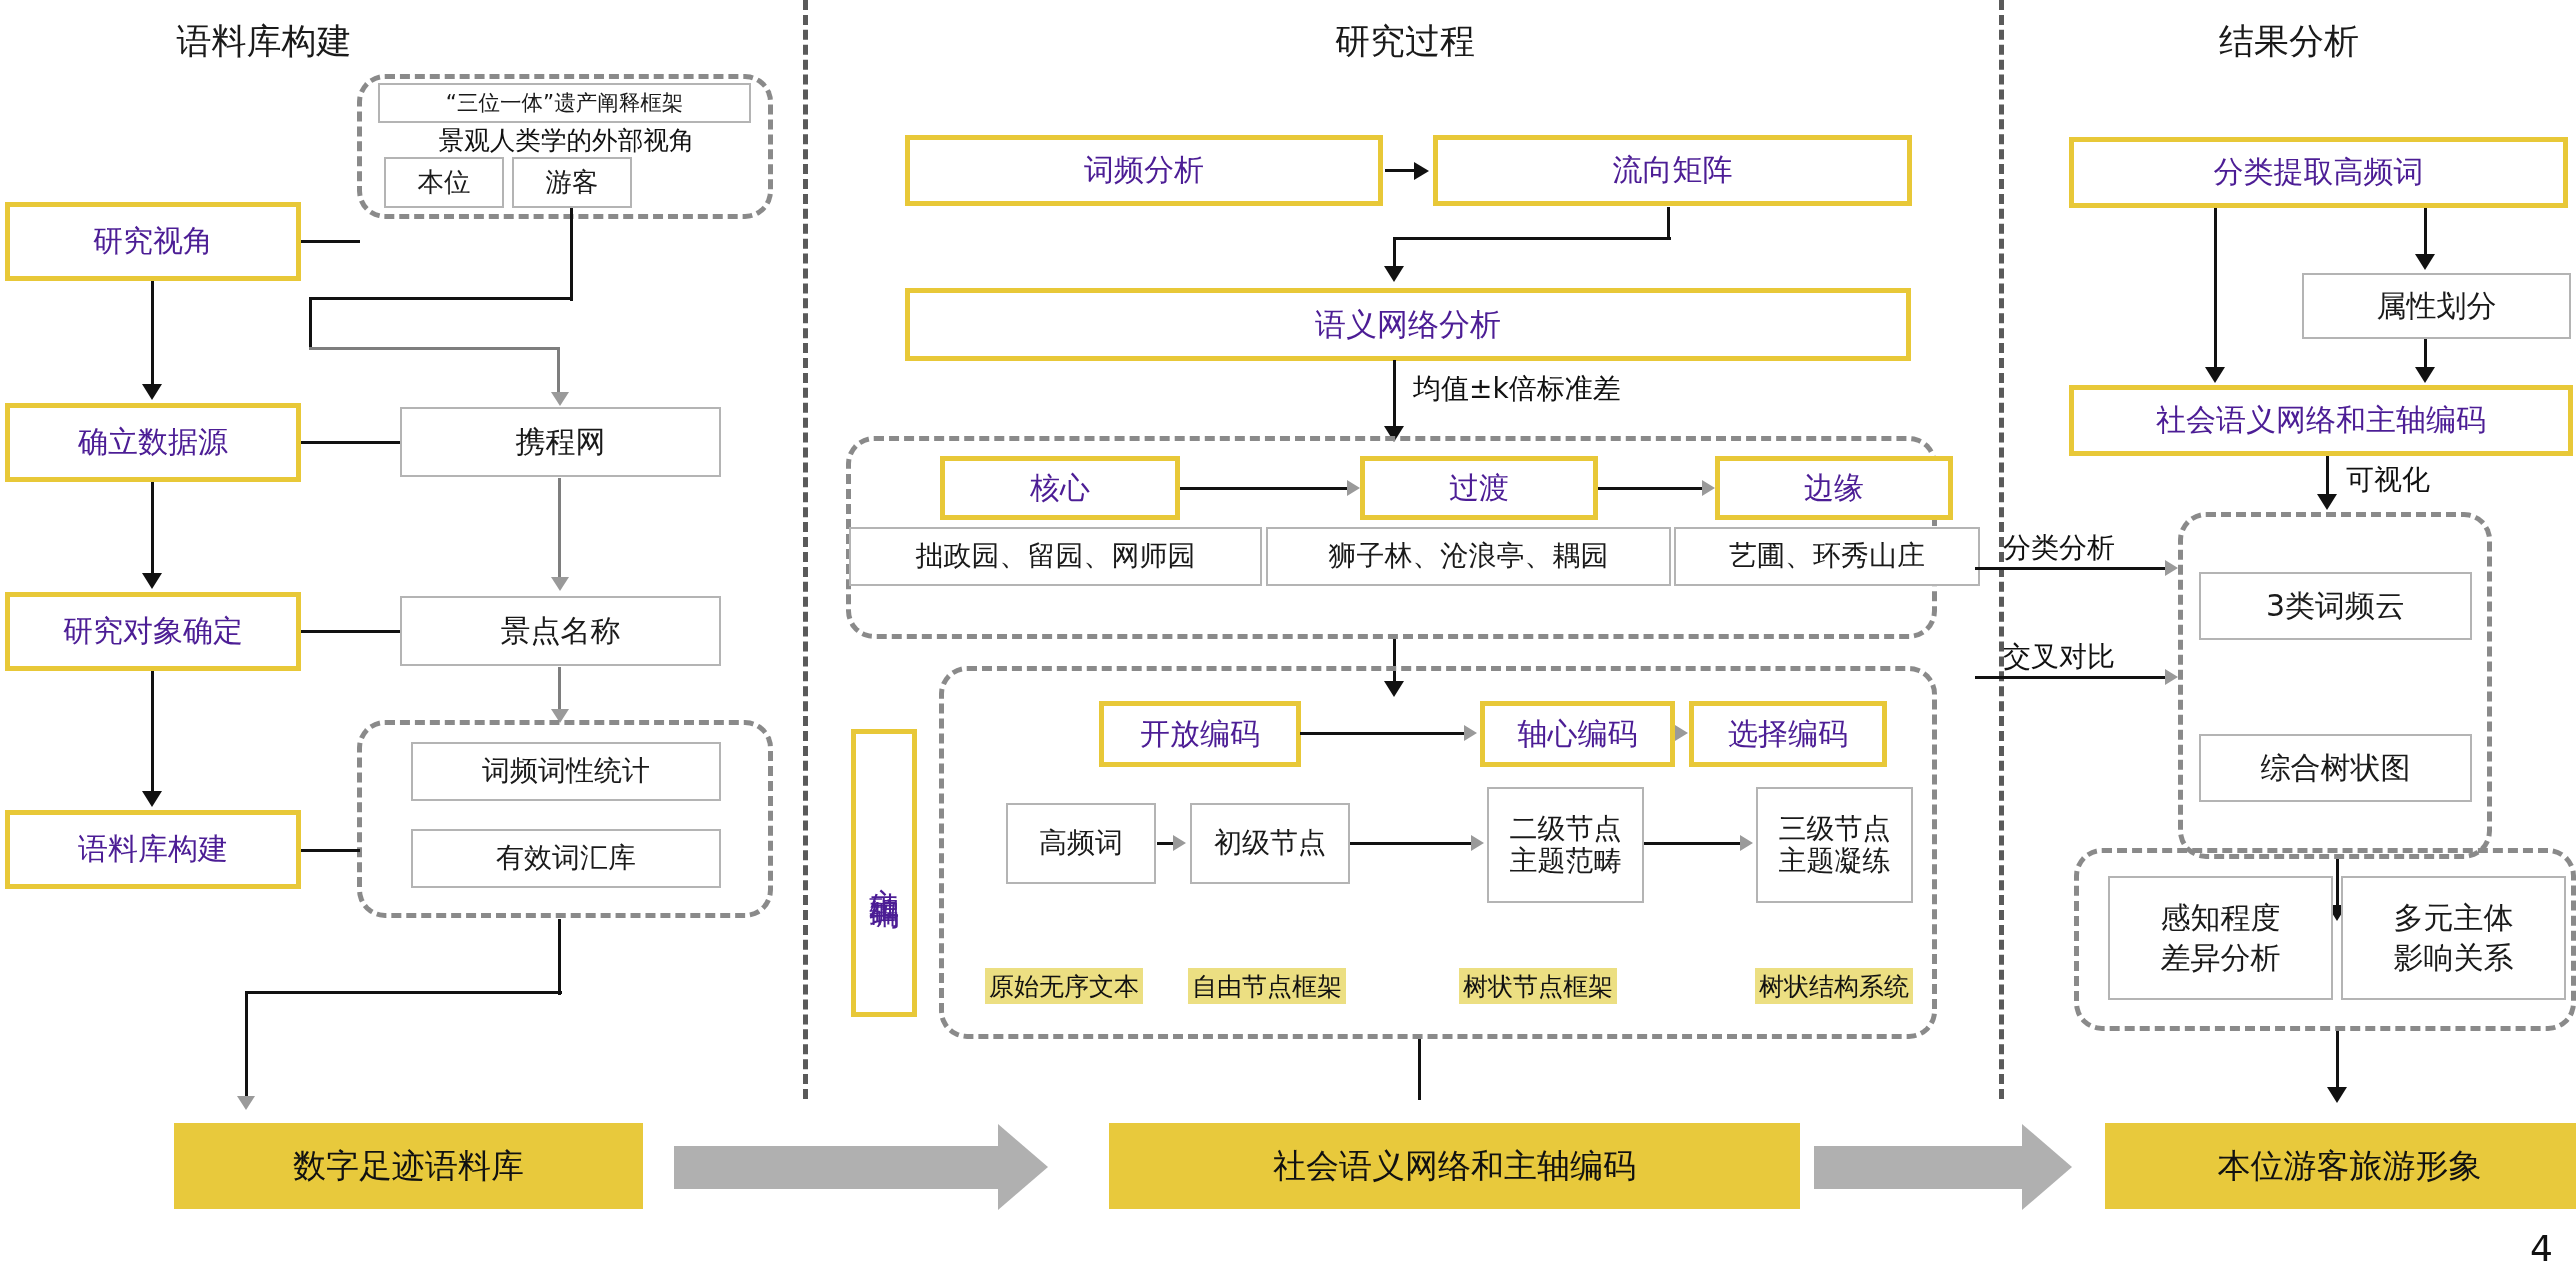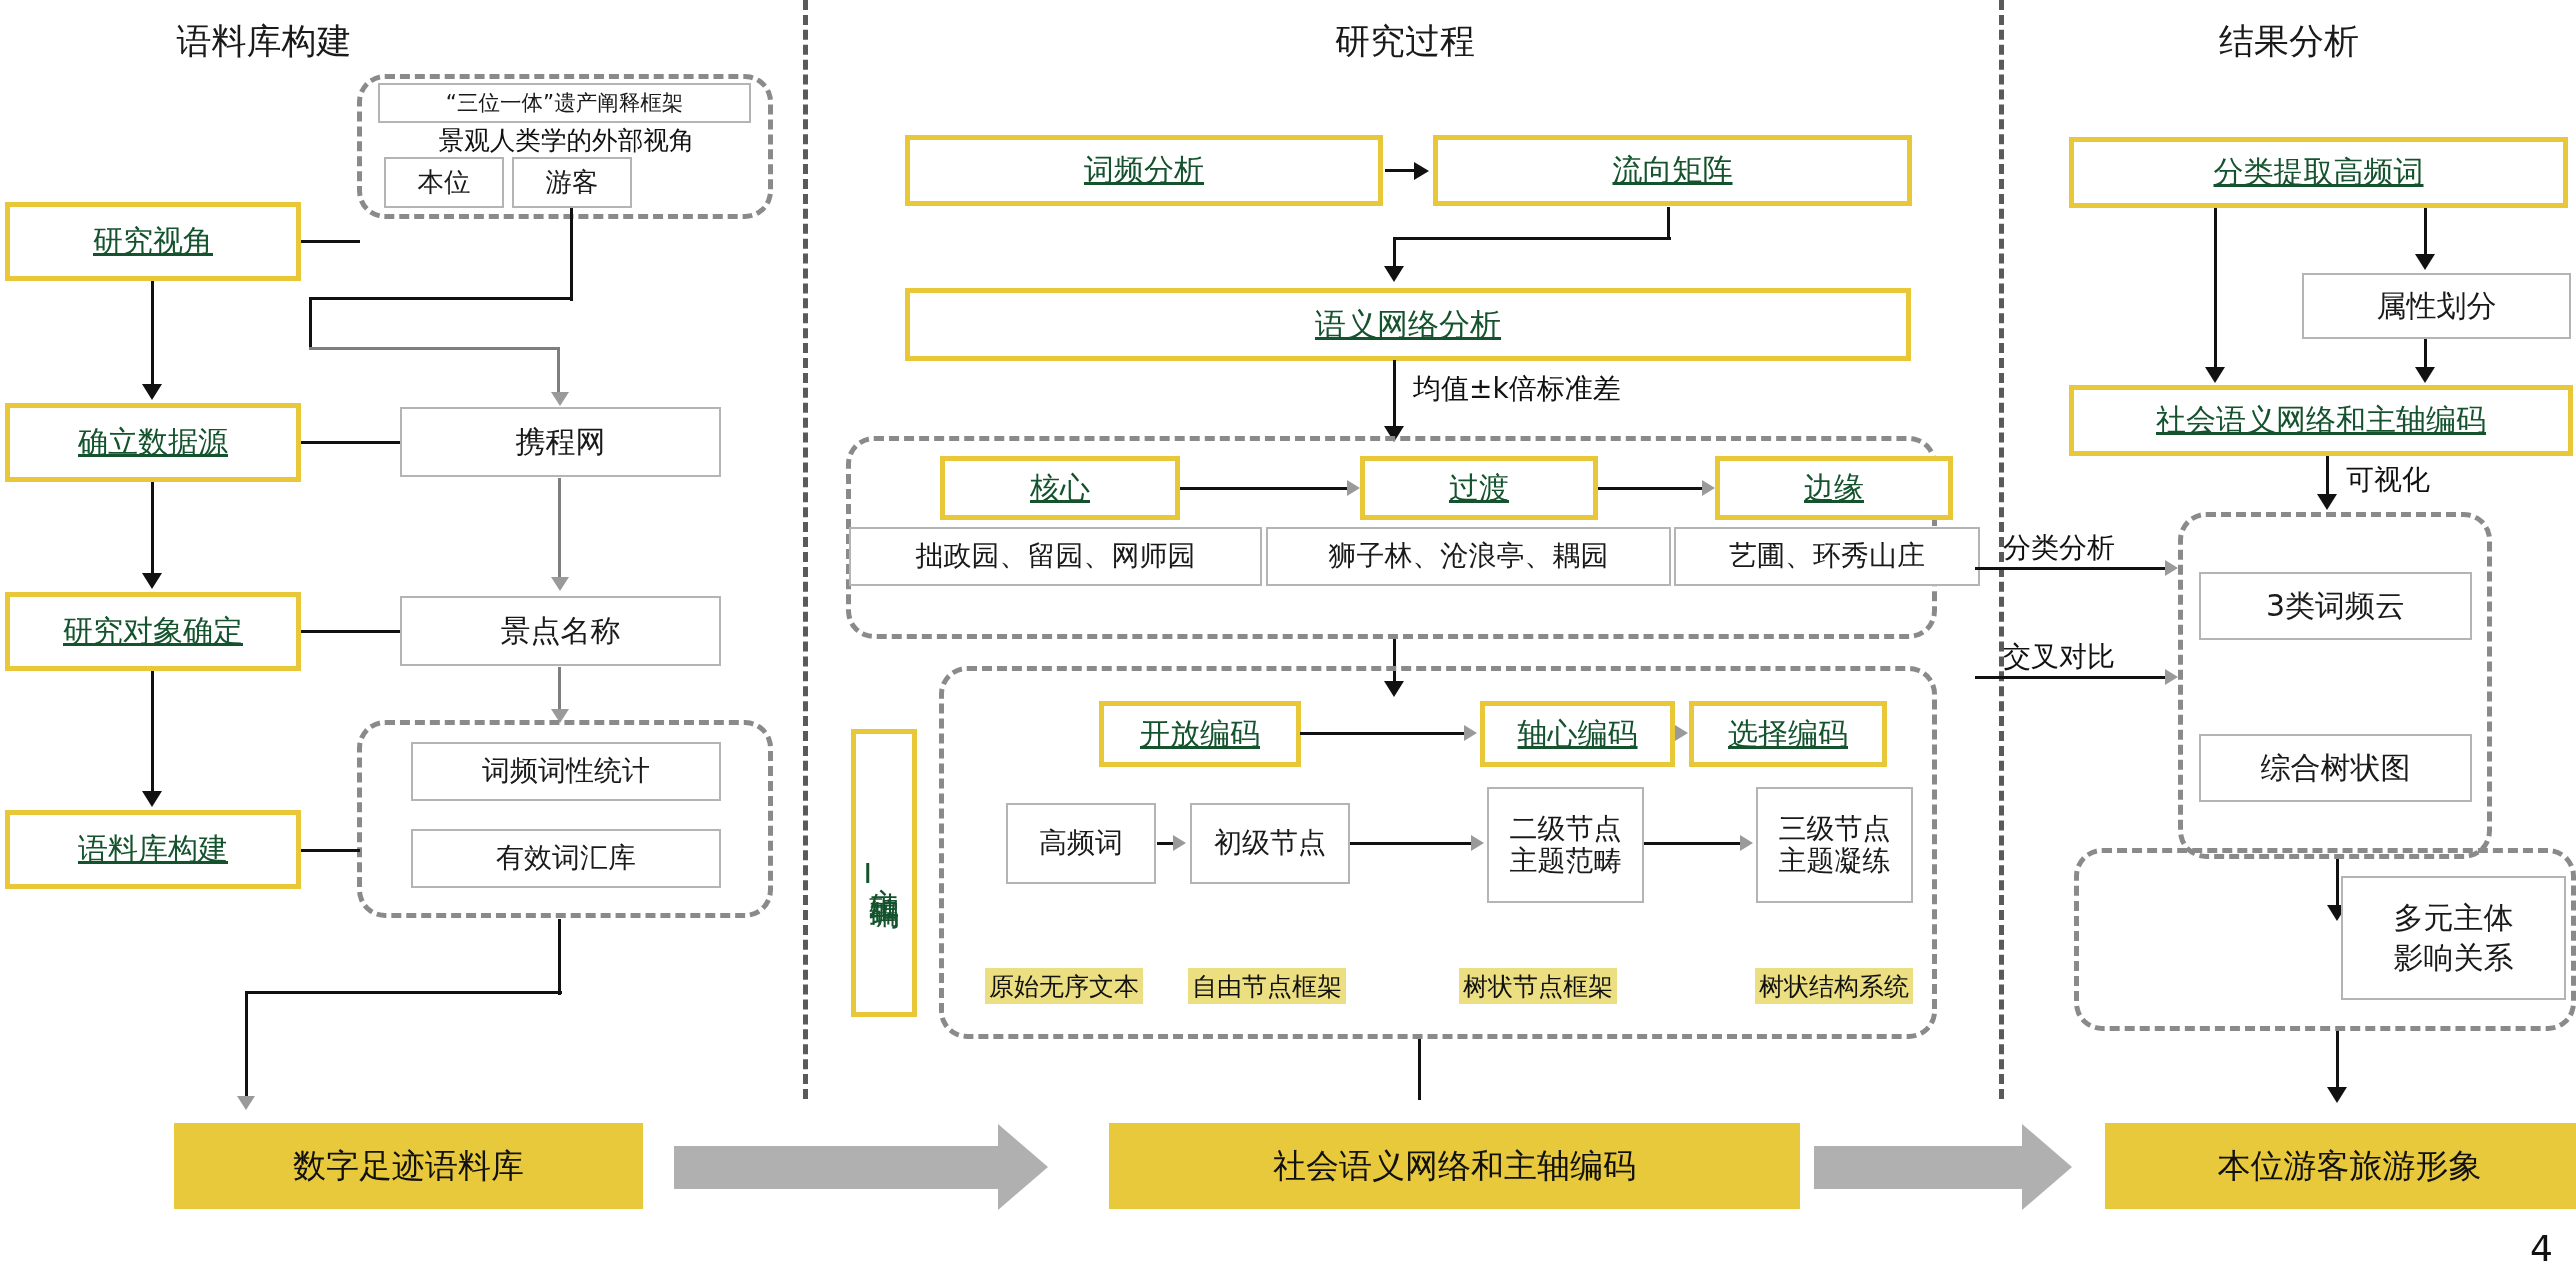--- a/index.html
+++ b/index.html
@@ -4,21 +4,21 @@
 <style>
   html,body{margin:0;padding:0;background:#fff;}
   body{font-family:"DejaVu Sans","Liberation Sans",sans-serif;}
   #canvas{position:relative;width:2576px;height:1286px;background:#fff;overflow:hidden;}
 
   
   .abs{position:absolute;box-sizing:border-box;}
   .ctr{display:flex;align-items:center;justify-content:center;text-align:center;line-height:1.15;}
 
   
-  .ybox{background:#fff;border:5.8px solid #e8c838;color:#14532d;text-decoration:underline;}
+  .ybox{background:#fff;border:5.8px solid #e8c838;color:#4c1d95;}
   
   .gbox{background:#fff;border:2.5px solid #b4b4b4;color:#1a1a1a;}
   
   .yfill{background:#e8c93c;color:#111;margin-left:20px;}
   
   .yhl{background:#ecdf82;color:#111;display:inline-block;padding:1.7px 4.1px;}
 
   
   .dgroup{border:5px dashed #8a8a8a;border-radius:28px;background:transparent;}
 
@@ -208,20 +208,24 @@
   <div class="abs lbl" style="left:2003px;top:529px;font-size:28px;">分类分析</div>
 
   <div class="abs lineh" style="left:1975px;top:676px;width:192px;"></div>
   <div class="abs ar-r-g" style="left:2165px;top:669px;"></div>
   <div class="abs lbl" style="left:2003px;top:638px;font-size:28px;">交叉对比</div>
 
   <div class="abs linev" style="left:2336px;top:859px;height:51px;"></div>
   <div class="abs ar-d" style="left:2327px;top:905px;"></div>
 
   <div class="abs dgroup" style="left:2074px;top:848px;width:502px;height:183px;"></div>
+  <div class="abs gbox ctr" style="left:2108px;top:876px;width:225px;height:124px;font-size:30px;">
+    <span style="white-space:pre-line;line-height:1.35;">感知程度
+差异分析</span>
+  </div>
   <div class="abs gbox ctr" style="left:2341px;top:876px;width:225px;height:124px;font-size:30px;">
     <span style="white-space:pre-line;line-height:1.35;">多元主体
 影响关系</span>
   </div>
 
   <div class="abs linev" style="left:2336px;top:1031px;height:61px;"></div>
   <div class="abs ar-d" style="left:2327px;top:1087px;"></div>
 
   <div class="abs yfill ctr" style="left:154px;top:1123px;width:469px;height:86px;font-size:33px;">数字足迹语料库</div>
   <div class="abs yfill ctr" style="left:1089px;top:1123px;width:691px;height:86px;font-size:33px;">社会语义网络和主轴编码</div>

